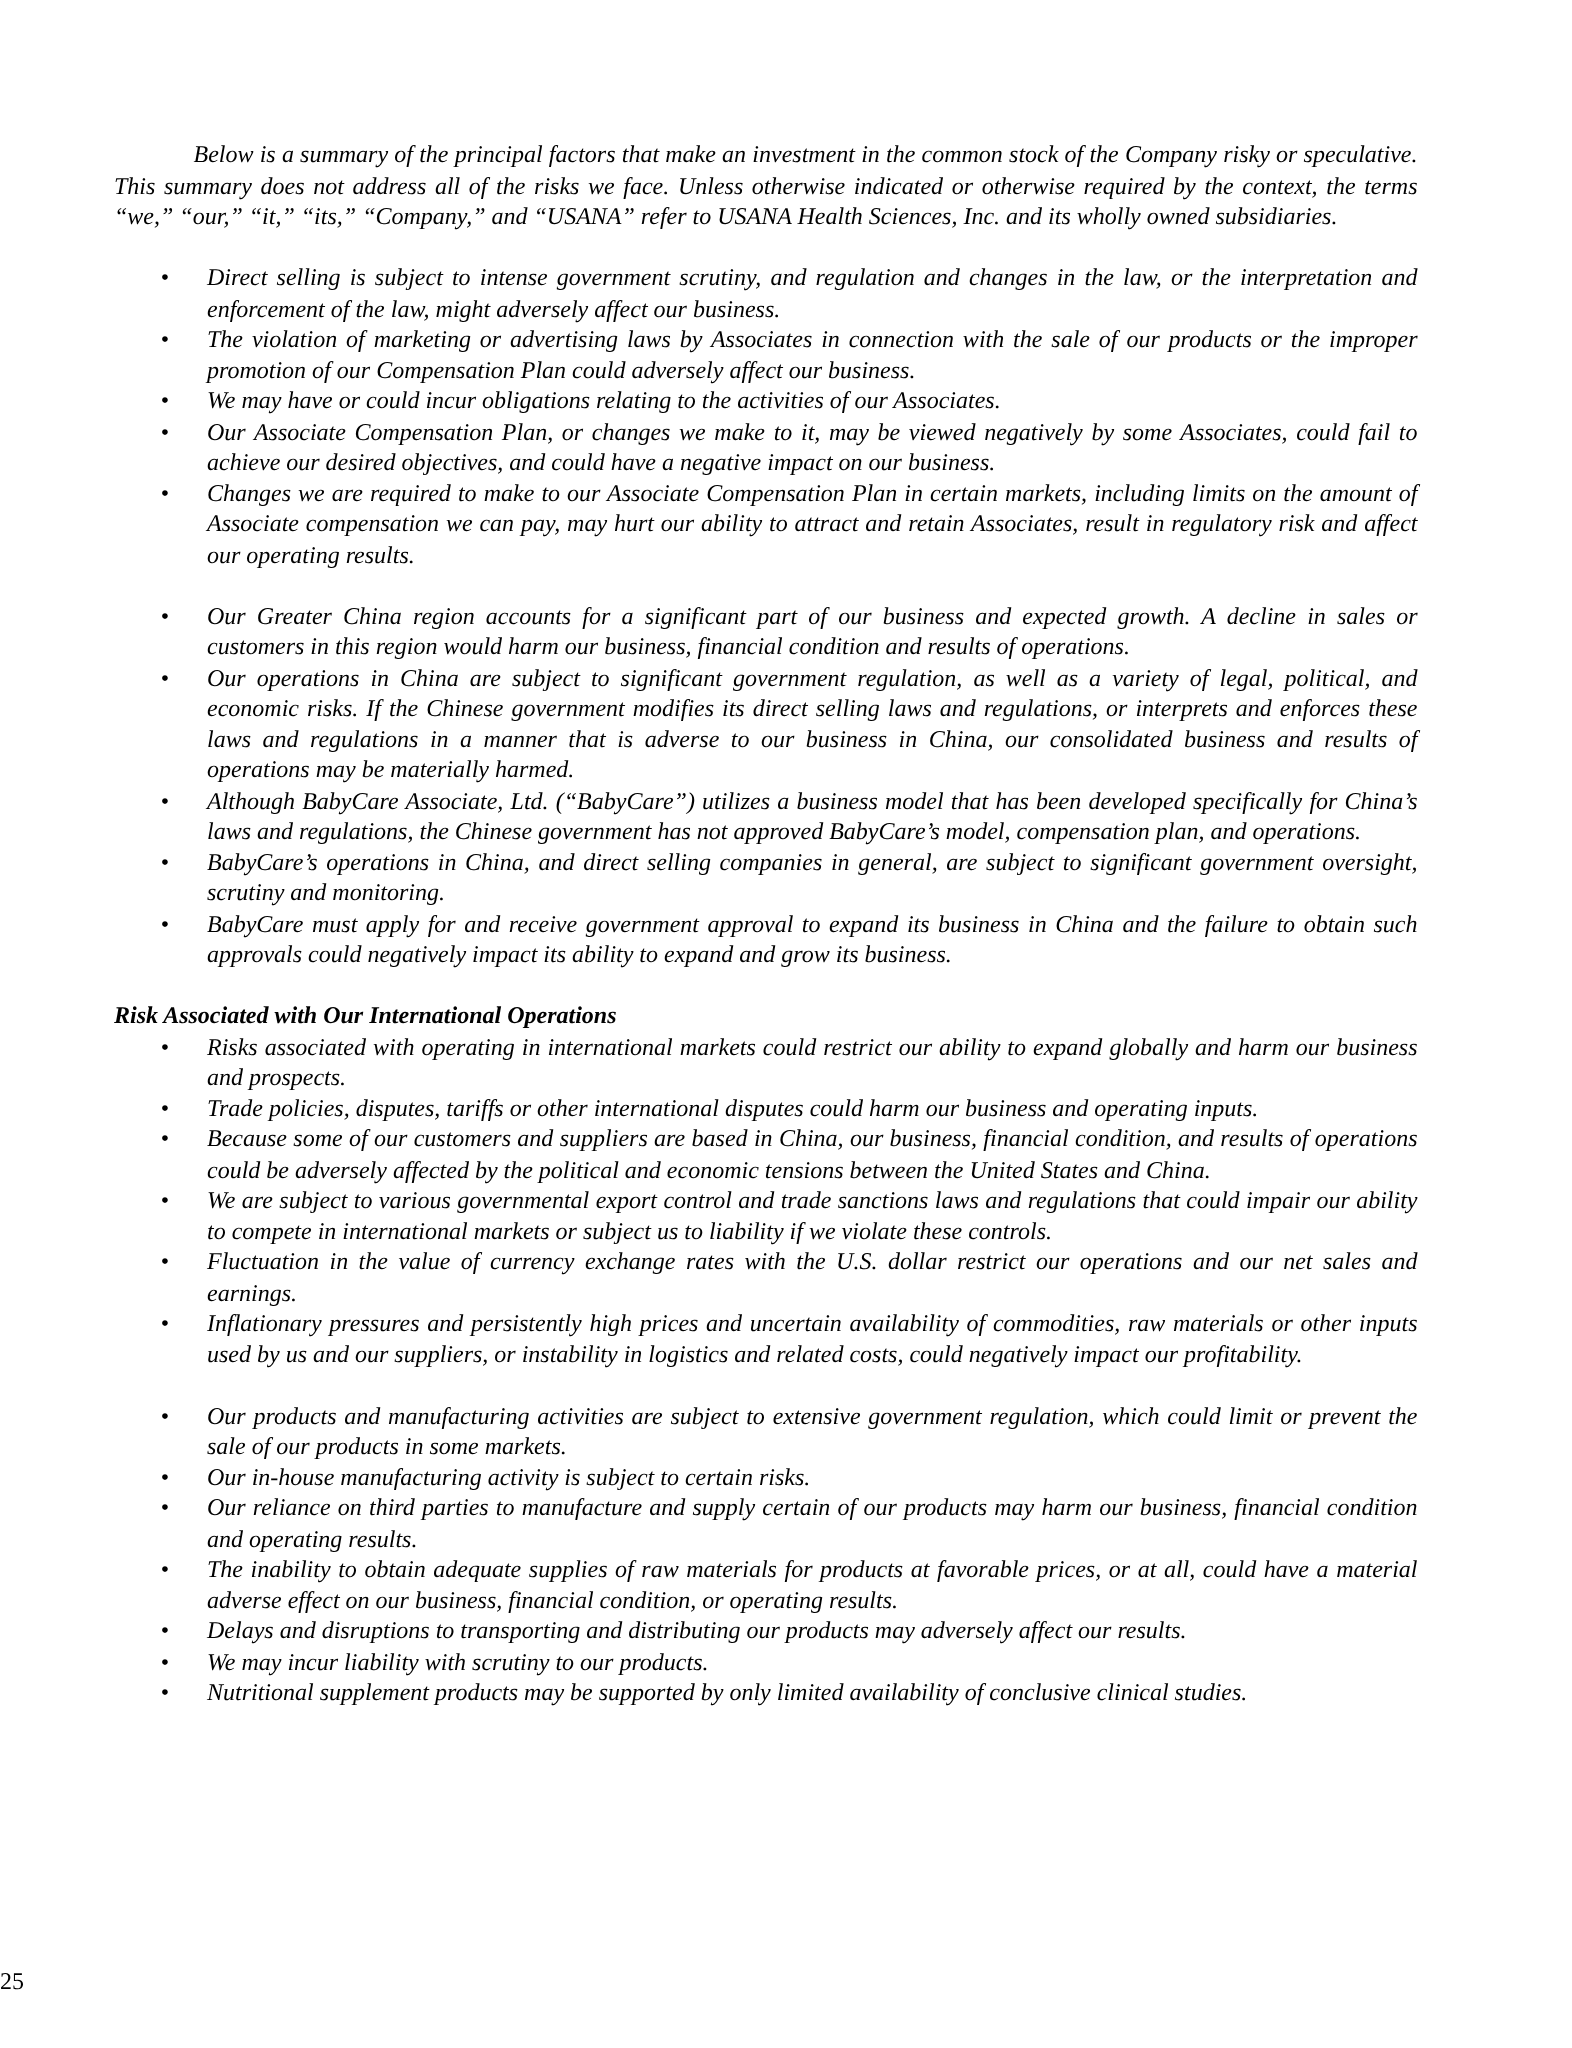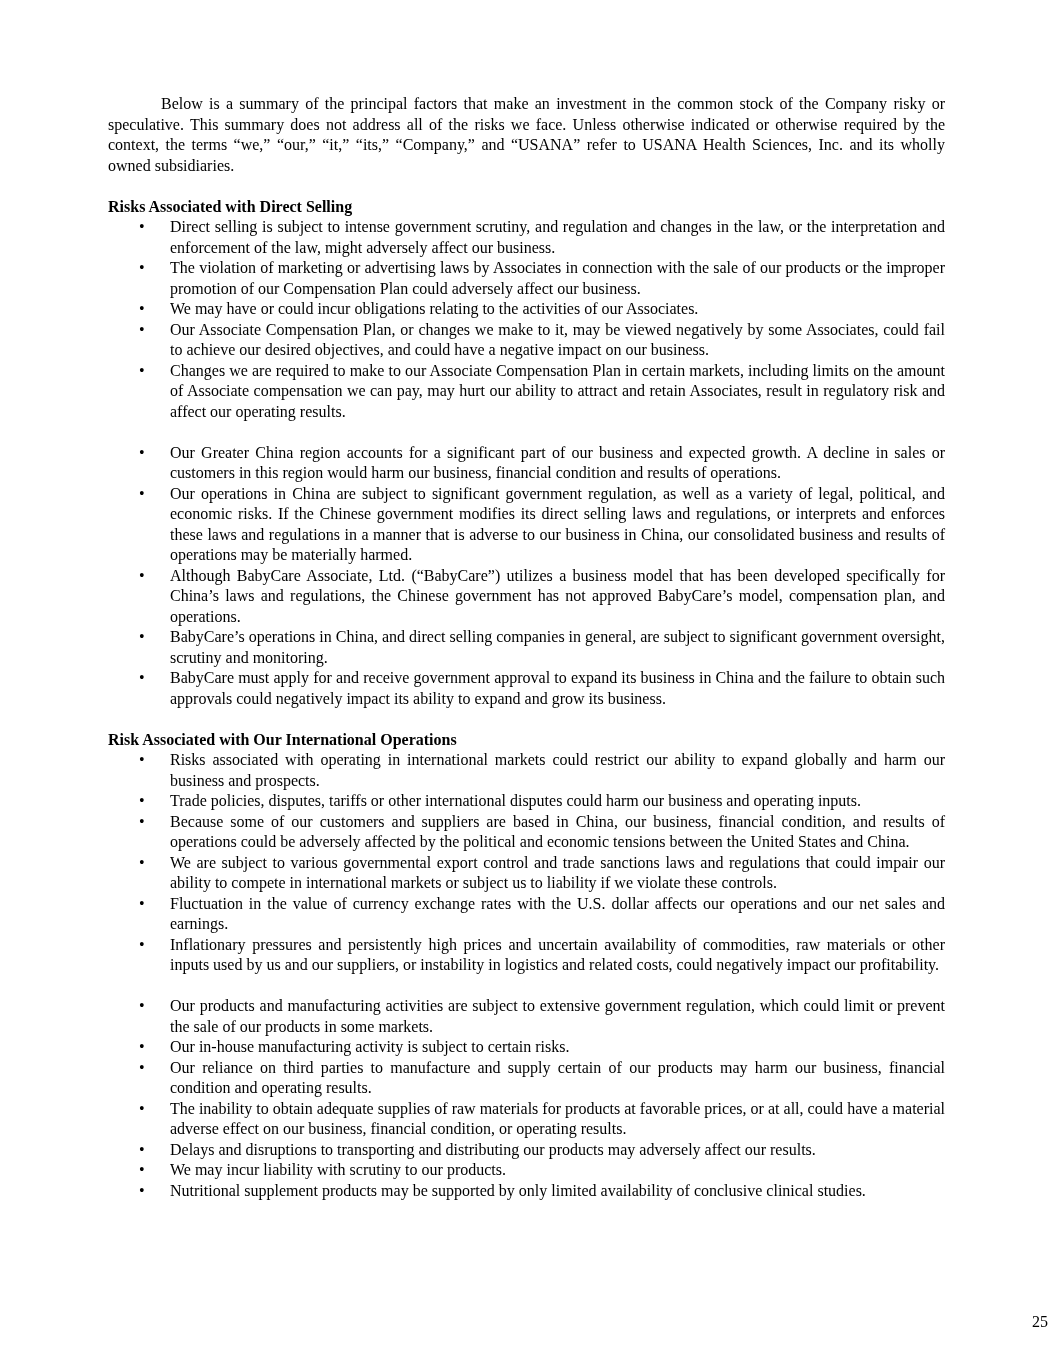--- a/index.html
+++ b/index.html
@@ -10,22 +10,23 @@
     position: relative;
     font-family: "Liberation Serif", "DejaVu Serif", serif;
     font-size: 16px;
     line-height: 20.5px;
     color: #000000;
     -webkit-font-smoothing: antialiased;
   }
   .page {
     position: absolute;
     inset: 0;
-    padding: 78px 103px 0 108px;
+    padding: 78px 103px 0 76px;
     box-sizing: border-box;
+    font-style: italic;
   }
   .intro {
     text-indent: 53px;
     text-align: justify;
   }
   .section { margin-top: 20.5px; }
   .heading { font-weight: bold; }
   .bullet {
     display: flex;
     padding-left: 31px;
@@ -35,32 +36,31 @@
   }
   .btext {
     flex: 1;
     text-align: justify;
   }
   .pagenum {
     position: absolute;
     left: 0;
     right: 0;
     top: 1312px;
-    text-align: right;
+    text-align: left;
   }
 </style>
 </head>
 <body>
 
 <div class="page">
 
   <p class="intro">Below is a summary of the principal factors that make an investment in the common stock of the Company risky or speculative. This summary does not address all of the risks we face. Unless otherwise indicated or otherwise required by the context, the terms “we,” “our,” “it,” “its,” “Company,” and “USANA” refer to USANA Health Sciences, Inc. and its wholly owned subsidiaries.</p>
 
   <div class="section">
-    <div class="heading">Risks Associated with Direct Selling</div>
     <div>
       <div class="bullet">
         <span class="marker">•</span>
         <span class="btext">Direct selling is subject to intense government scrutiny, and regulation and changes in the law, or the interpretation and enforcement of the law, might adversely affect our business.</span>
       </div>
       <div class="bullet">
         <span class="marker">•</span>
         <span class="btext">The violation of marketing or advertising laws by Associates in connection with the sale of our products or the improper promotion of our Compensation Plan could adversely affect our business.</span>
       </div>
       <div class="bullet">
@@ -117,21 +117,21 @@
       <div class="bullet">
         <span class="marker">•</span>
         <span class="btext">Because some of our customers and suppliers are based in China, our business, financial condition, and results of operations could be adversely affected by the political and economic tensions between the United States and China.</span>
       </div>
       <div class="bullet">
         <span class="marker">•</span>
         <span class="btext">We are subject to various governmental export control and trade sanctions laws and regulations that could impair our ability to compete in international markets or subject us to liability if we violate these controls.</span>
       </div>
       <div class="bullet">
         <span class="marker">•</span>
-        <span class="btext">Fluctuation in the value of currency exchange rates with the U.S. dollar affects our operations and our net sales and earnings.</span>
+        <span class="btext">Fluctuation in the value of currency exchange rates with the U.S. dollar restrict our operations and our net sales and earnings.</span>
       </div>
       <div class="bullet">
         <span class="marker">•</span>
         <span class="btext">Inflationary pressures and persistently high prices and uncertain availability of commodities, raw materials or other inputs used by us and our suppliers, or instability in logistics and related costs, could negatively impact our profitability.</span>
       </div>
     </div>
   </div>
 
   <div class="section">
     <div>

